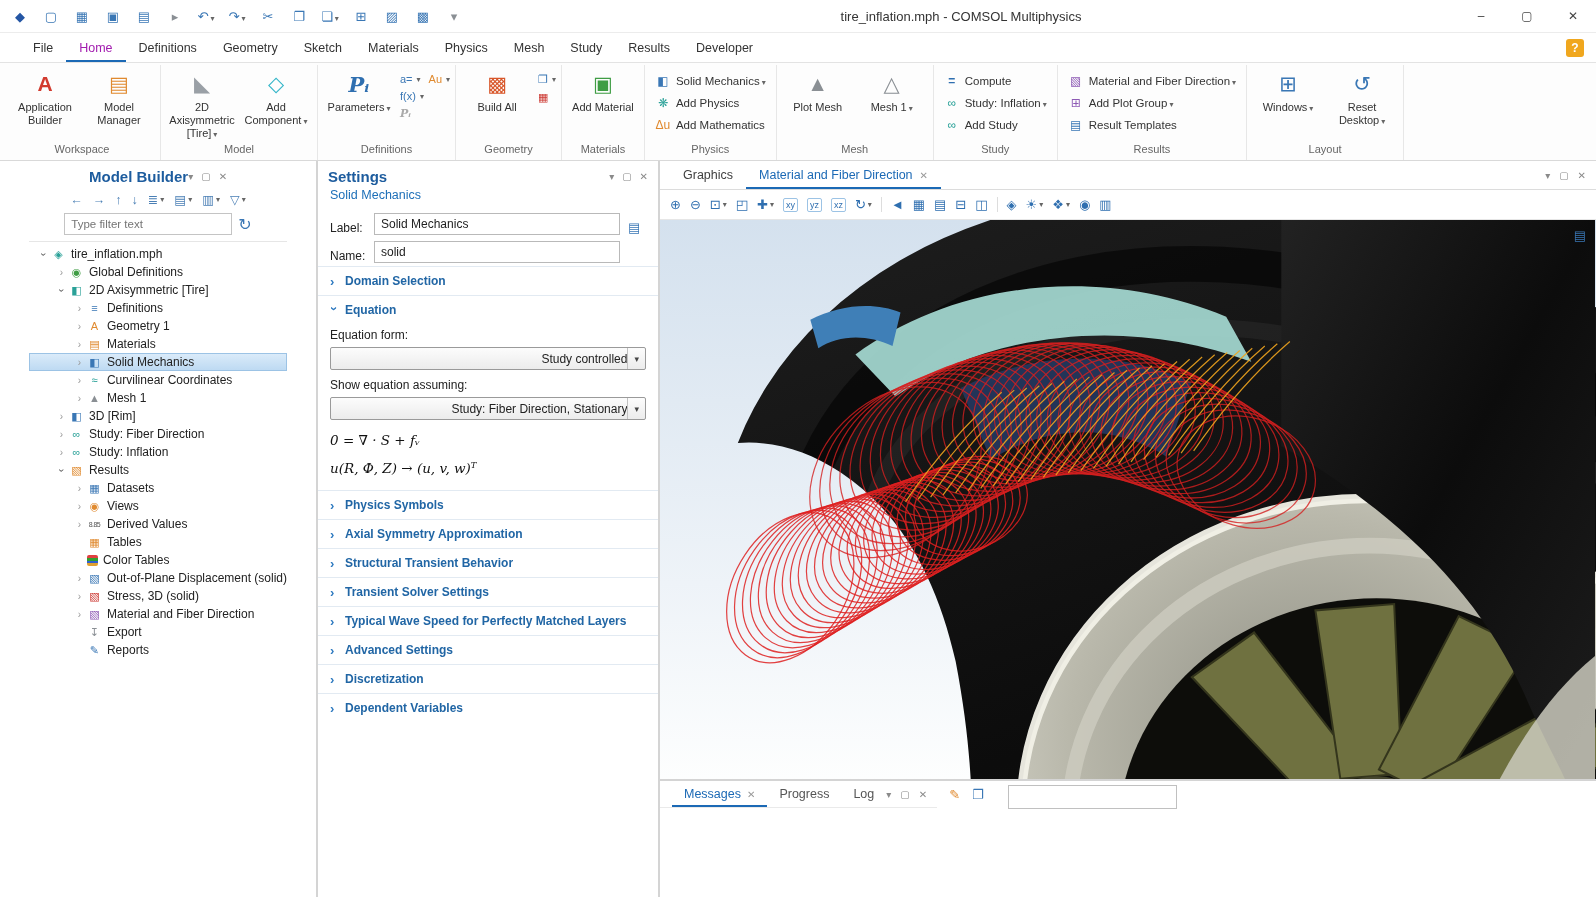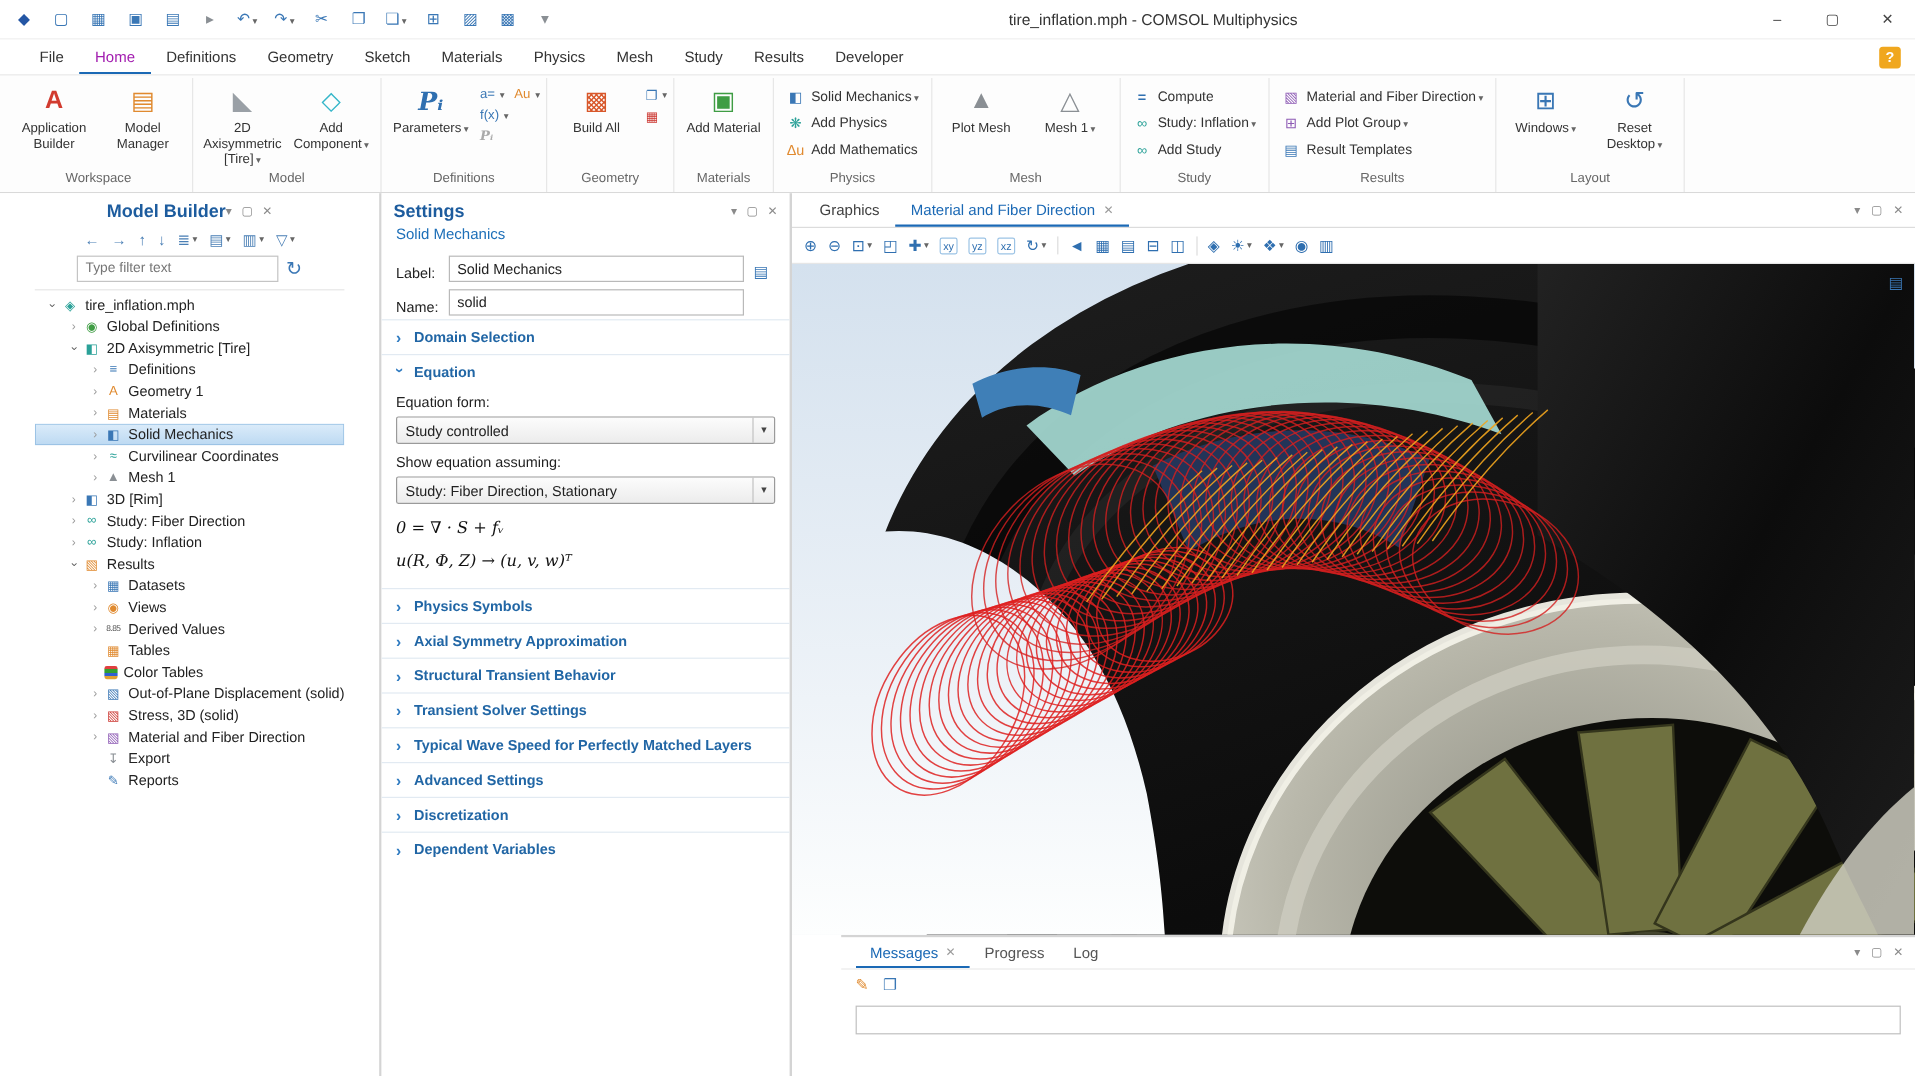--- a/index.html
+++ b/index.html
@@ -82,42 +82,42 @@
   .flabel{width:36px;flex:none;}
   .fin{width:246px;height:22px;border:1px solid #b9b9b9;padding:0 6px;font-size:12px;color:#222;}
   .fbtn{color:#3a77b5;font-size:13px;}
   .sec{border-top:1px solid #e2eaf2;}
   .sec:first-of-type{margin-top:10px;}
   .sec-h{display:flex;align-items:center;gap:7px;height:28px;padding:0 12px;color:#2166a5;font-size:12px;font-weight:bold;}
   .sec-chev{color:#2e7ac0;display:inline-block;font-size:13px;font-weight:bold;width:8px;}
   .sec.open .sec-chev{transform:rotate(90deg);}
   .eq-body{padding:0 12px 12px;}
   .eq-label{font-size:12px;color:#222;margin:4px 0 5px;}
-  .select{height:23px;background:linear-gradient(#fcfcfc,#ececec);border:1px solid #9a9a9a;border-radius:2px;display:flex;align-items:center;justify-content:space-between;font-size:12px;color:#222;padding:0 0 0 7px;margin-bottom:8px;}
+  .select{height:23px;background:linear-gradient(#fcfcfc,#ececec);border:1px solid #9a9a9a;border-radius:2px;display:flex;align-items:center;justify-content:flex-end;font-size:12px;color:#222;padding:0 0 0 7px;margin-bottom:8px;}
   .sarrow{border-left:1px solid #c2c2c2;height:100%;display:flex;align-items:center;padding:0 6px;}
   .sarrow::after{content:"▾";font-size:9px;color:#444;}
   .eq-math{font-family:"DejaVu Serif","Liberation Serif",serif;font-style:italic;font-size:13.5px;color:#111;margin:12px 0 2px;}
 
   
   .right{flex:1;display:flex;flex-direction:column;min-width:0;}
   .gtabs{height:29px;display:flex;align-items:stretch;background:#fff;border-bottom:1px solid #dcdcdc;padding-left:10px;flex:none;}
   .gtab{padding:0 13px;font-size:12.5px;color:#404040;display:flex;align-items:center;gap:7px;}
   .gtab.active{color:#1b69b5;box-shadow:inset 0 -2px 0 #1b69b5;}
   .gtab .x{color:#999;font-size:10px;}
   .gt-icons{margin-left:auto;display:flex;gap:9px;padding-right:10px;color:#8a8a8a;font-size:10px;align-items:center;}
   .gtoolbar{height:30px;display:flex;align-items:center;gap:9px;padding:0 10px;background:#fff;border-bottom:1px solid #e6e6e6;color:#2f6fb0;font-size:13px;flex:none;}
   .gt-item{display:flex;align-items:center;}
   .chip{font-size:9px;color:#2f6fb0;border:1px solid #9cc3e5;padding:0 2px;border-radius:2px;height:14px;display:flex;align-items:center;}
   .sep-before{border-left:1px solid #ddd;padding-left:9px;}
   .canvas{flex:1;position:relative;min-height:0;background:#eef3f8;}
   .canvas svg{position:absolute;inset:0;width:100%;height:100%;display:block;}
   .canvas-corner{position:absolute;top:8px;right:10px;color:#3a77b5;font-size:13px;}
 
   
-  .messages{height:118px;border-top:2px solid #d4d4d4;display:flex;flex-direction:column;background:#fff;flex:none;margin-left:41px;}
+  .messages{height:118px;border-top:2px solid #d4d4d4;display:flex;background:#fff;flex:none;}
   .mtabs{height:27px;display:flex;align-items:stretch;padding-left:12px;border-bottom:1px solid #eaeaea;}
   .mtab{padding:0 12px;font-size:12.5px;color:#555;display:flex;align-items:center;gap:6px;}
   .mtab.active{color:#1b69b5;box-shadow:inset 0 -2px 0 #1b69b5;}
   .mtab .x{color:#999;font-size:10px;}
   .mtoolbar{height:26px;display:flex;align-items:center;gap:12px;padding:0 12px;font-size:13px;}
   .m-input{margin:4px 12px 10px;height:24px;border:1px solid #c0c0c0;background:#fff;font-size:12px;padding:0 6px;}
 
   
   .statusbar{height:28px;background:#f2f2f2;border-top:1px solid #d9d9d9;display:flex;align-items:center;justify-content:center;font-size:11.5px;color:#333;flex:none;}
 </style>

